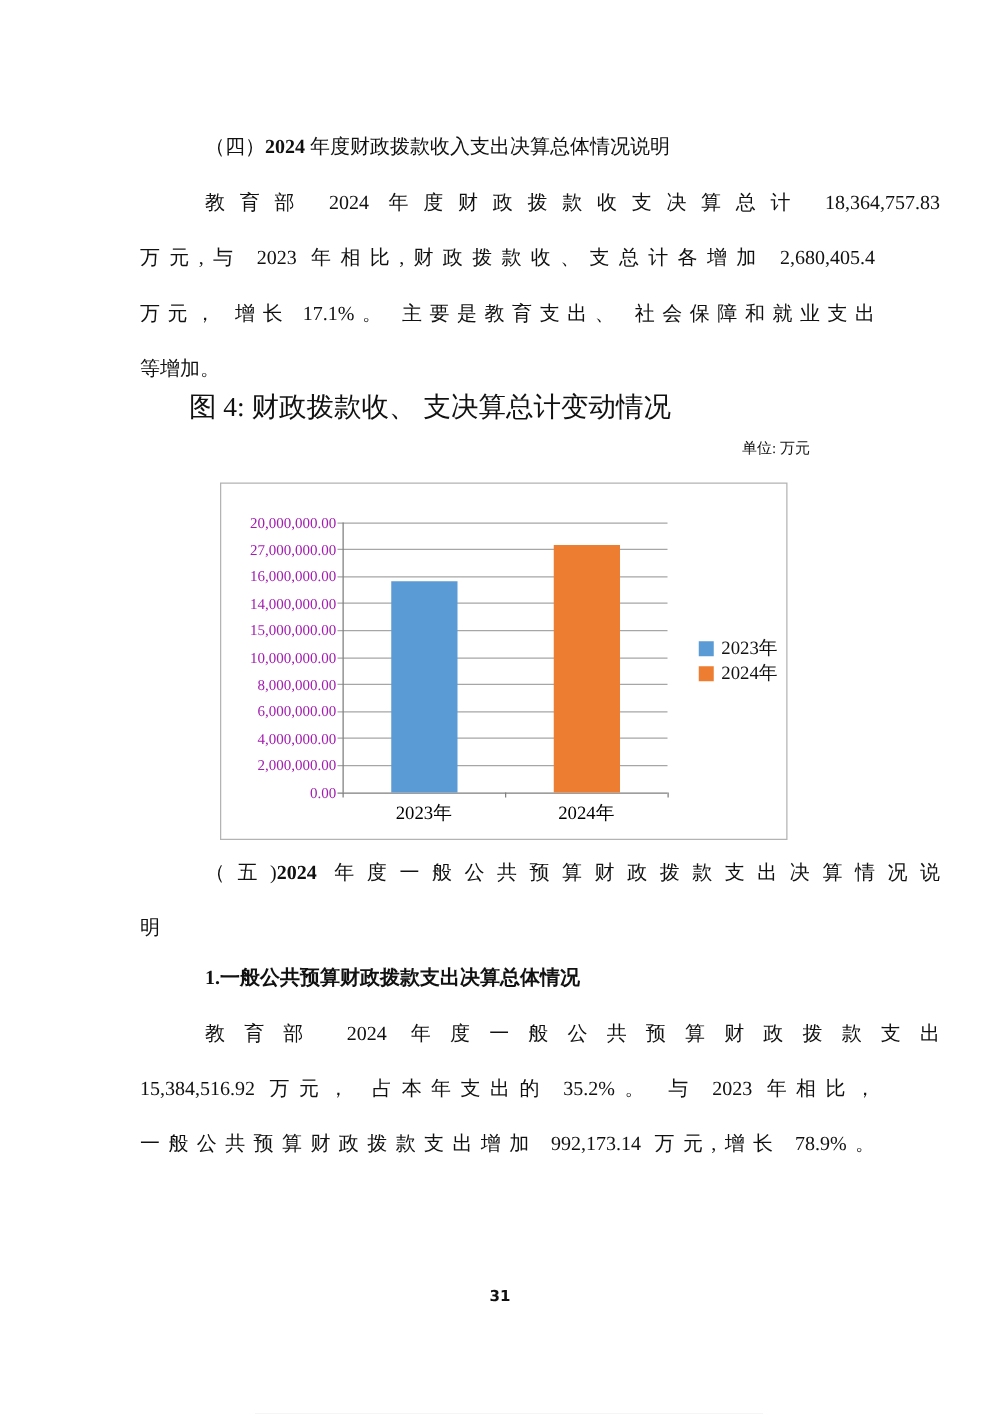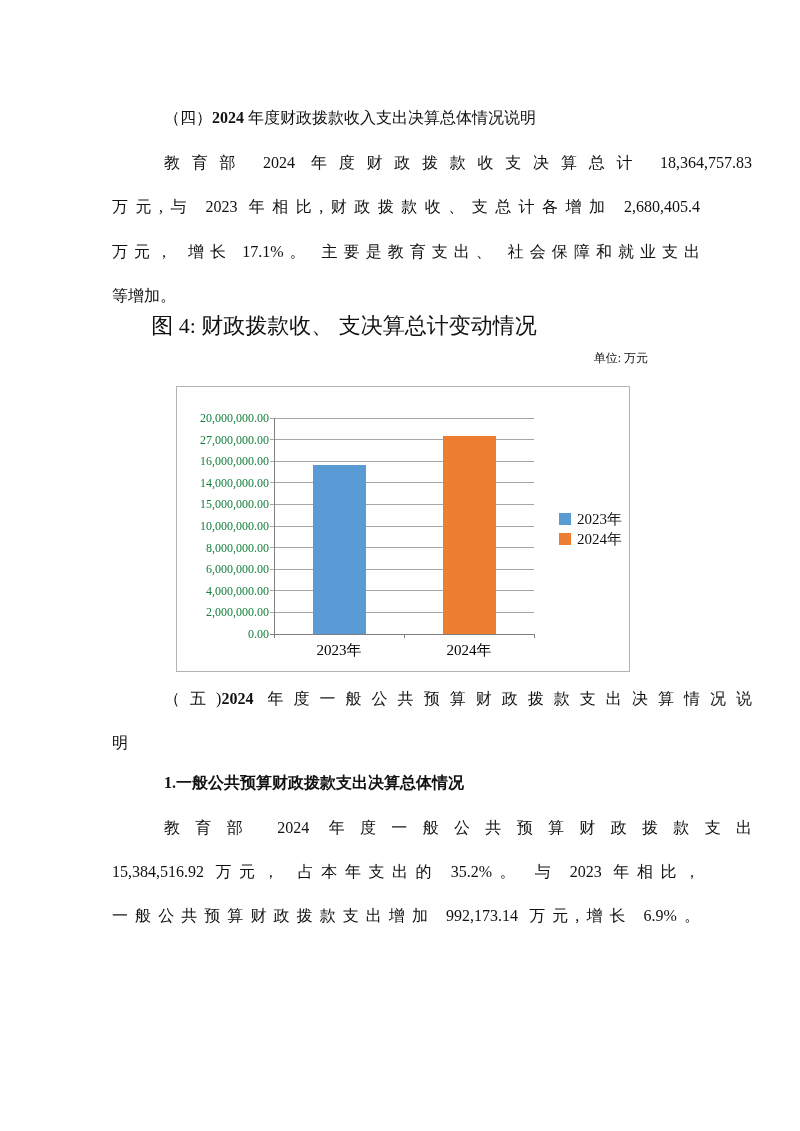--- a/index.html
+++ b/index.html
@@ -19,21 +19,21 @@
   .caption { position:absolute; left:0; width:688px; text-align:center; font-size:22px; }
   .unit { position:absolute; right:152px; font-size:12px; }
   .chart-box {
     position:absolute; left:176px; top:386px; width:452px; height:284px;
     border:1px solid #b3b3b3; background:#ffffff;
     font-family:"Liberation Serif","DejaVu Serif",serif;
   }
   .gridline { position:absolute; height:1px; background:#a6a6a6; }
   .axisline { position:absolute; width:1px; background:#7f7f7f; }
   .baseline { background:#7f7f7f; }
-  .ytick { position:absolute; width:90px; text-align:right; font-size:12px; line-height:14px; color:#15803d; }
+  .ytick { position:absolute; width:90px; text-align:right; font-size:12px; line-height:14px; color:#a21caf; }
   .bar { position:absolute; }
   .xlabel { position:absolute; width:90px; text-align:center; font-size:15px; color:#000; }
   .xtick { position:absolute; width:1px; height:4px; background:#7f7f7f; }
   .legend-row { position:absolute; height:16px; }
   .legend-swatch { position:absolute; left:0; top:2px; width:12px; height:12px; }
   .legend-label { position:absolute; left:18px; top:0; font-size:15px; line-height:16px; white-space:nowrap; }
   .pageno {
     position:absolute; left:0; top:1030px; width:800px; text-align:center;
     font-size:12px; font-weight:bold; font-family:"DejaVu Sans","Liberation Sans",sans-serif;
   }
@@ -101,16 +101,17 @@
     <span>（五)</span><span class="b">2024</span><span> 年度一般公共预算财政拨款支出决算情况说</span>
   </div>
   <div class="tline" style="top:726px;">明</div>
 
   <div class="tline indent subhead" style="top:766px;">
     <span class="b">1.</span><span>一般公共预算财政拨款支出决算总体情况</span>
   </div>
 
   <div class="tline indent just" style="top:811px;">教育部 2024 年度一般公共预算财政拨款支出</div>
   <div class="tline just" style="top:855px;">15,384,516.92 万元， 占本年支出的 35.2%。 与 2023 年相比，</div>
-  <div class="tline just" style="top:899px;">一般公共预算财政拨款支出增加 992,173.14 万元,增长 6.9%。</div>
+  <div class="tline just" style="top:899px;">一般公共预算财政拨款支出增加 992,173.14 万元,增长 78.9%。</div>
 
+  <div class="pageno">31</div>
 
 </div>
 
 </body></html>

